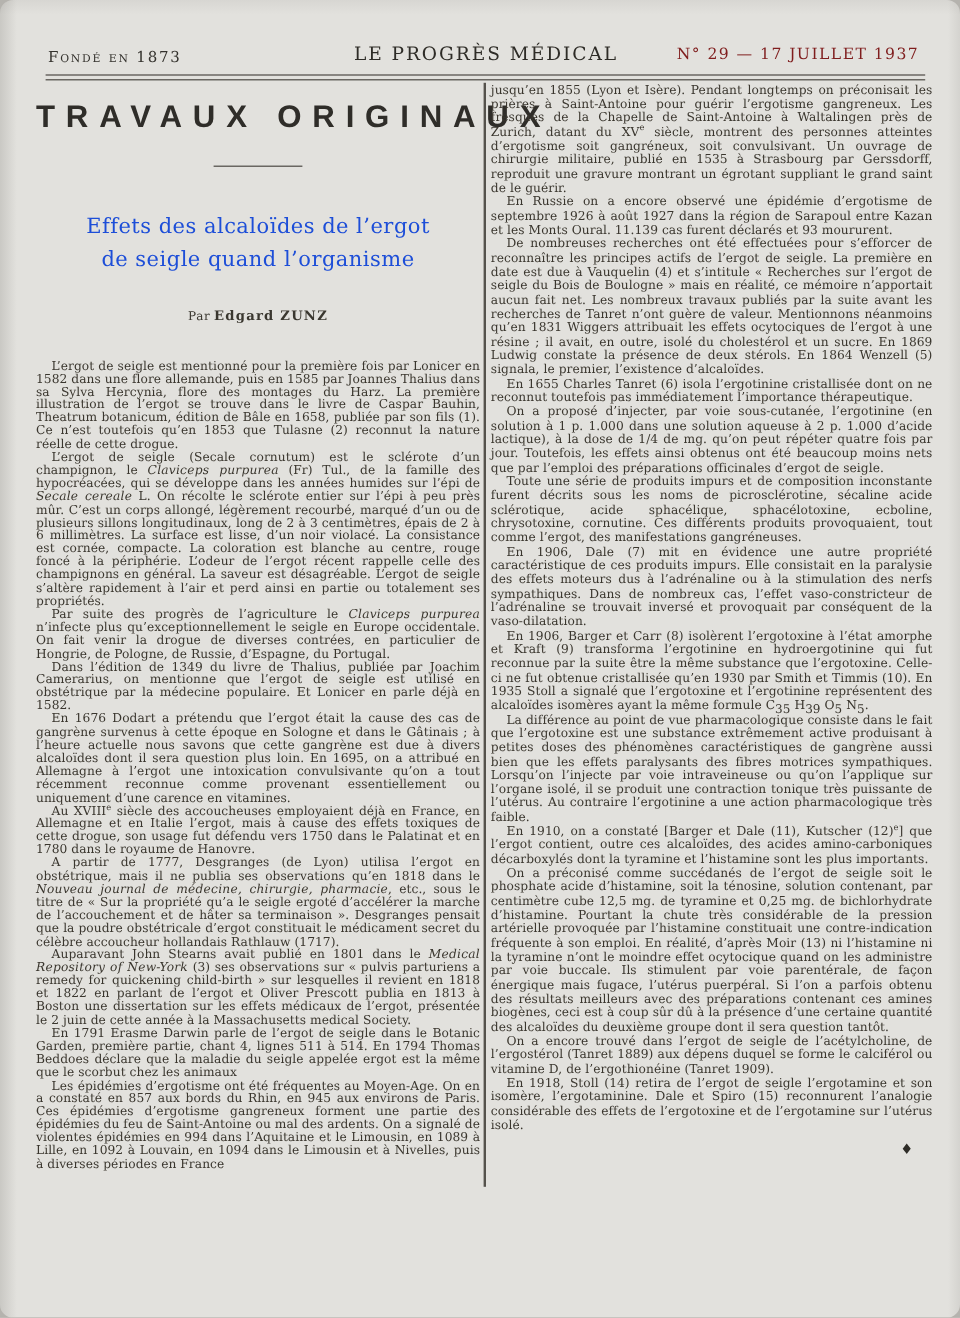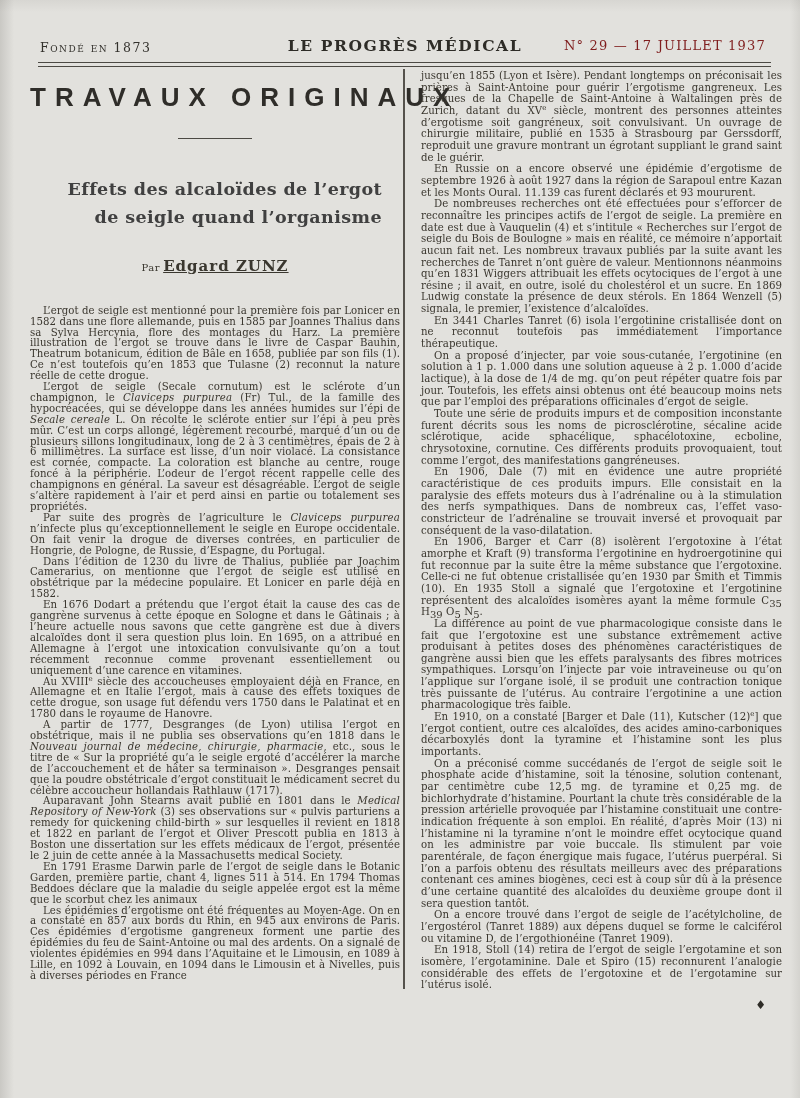--- a/index.html
+++ b/index.html
@@ -4,91 +4,92 @@
 <style>
   html,body{margin:0;padding:0;background:#b5b3ae;}
   .page{
     position:relative;
     width:800px;height:1098px;
     margin:0 auto;
     background:#e2e1dd;
     overflow:hidden;
     font-family:"DejaVu Serif","Liberation Serif",serif;
     color:#38352f;
+    border-radius:11px;
   }
   .page::before{
     content:"";position:absolute;inset:0;pointer-events:none;
     background:
       linear-gradient(90deg, rgba(90,88,82,.18) 0, rgba(90,88,82,0) 14px),
       linear-gradient(270deg, rgba(90,88,82,.10) 0, rgba(90,88,82,0) 10px),
       linear-gradient(180deg, rgba(90,88,82,.08) 0, rgba(90,88,82,0) 12px);
   }
 
   
   .masthead{
     position:absolute;top:34px;left:40px;right:30px;height:24px;
   }
   .masthead .founded{
     position:absolute;left:0;top:6px;
     font-variant:small-caps;letter-spacing:1.5px;
     font-size:12.5px;color:#33312c;
   }
   .masthead .journal{
     position:absolute;left:0;right:0;top:2px;text-align:center;
-    font-weight:bold;font-size:15.5px;letter-spacing:1.6px;color:#2e2c27;
+    font-weight:normal;font-size:15.5px;letter-spacing:1.6px;color:#2e2c27;
   }
   .masthead .issue{
     position:absolute;right:4px;top:4px;
     font-size:13px;letter-spacing:1.2px;color:#7f1d1d;
   }
   .double-rule{
     position:absolute;top:62px;left:38px;width:733px;height:3px;
     border-top:1.6px solid #4c4a44;
     border-bottom:1px solid #4c4a44;
   }
 
   
   .columns{
     position:absolute;top:69px;left:30px;width:752px;
     display:flex;
   }
   .col-left{width:370px;padding-right:3px;}
-  .col-right{width:368px;padding-left:18px;}
+  .col-right{width:368px;padding-left:6px;}
   .divider{
     position:absolute;left:403px;top:69px;height:920px;width:1.5px;
     background:#55524c;
   }
 
   
   .section-title{
     margin-top:13px;
     text-align:center;
     font-family:"Liberation Sans","DejaVu Sans",sans-serif;
     font-size:26px;font-weight:bold;letter-spacing:9px;
     color:#2f2d29;
     white-space:nowrap;
   }
   .section-rule{
     width:74px;height:0;border-top:1.3px solid #4c4a44;
     margin:25px auto 0 auto;
   }
   .article-title{
     margin:36px 18px 0 18px;
-    text-align:right;
-    font-weight:bold;
+    text-align:center;
+    font-weight:normal;
     font-size:17.5px;line-height:1.62;
     letter-spacing:.4px;
-    color:#404040;
+    color:#1d4ed8;
   }
   .byline{
     margin-top:25px;text-align:center;
     font-size:10px;color:#3a372f;
   }
   .byline .prefix{letter-spacing:.5px;text-align:center;}
-  .byline .author{font-weight:bold;font-size:15px;letter-spacing:1px;text-decoration:underline;}
+  .byline .author{font-weight:bold;font-size:11px;letter-spacing:1px;}
 
   
   .body-text{ text-align:justify; }
   .col-left .body-text{ margin-top:31px; }
   .col-right .body-text{ margin-top:1px; }
   .para{
     margin:0;
     font-size:10.2px;
     text-align:justify;
     text-justify:inter-word;
@@ -133,36 +134,36 @@
         <span>de seigle quand l’organisme</span>
       </div>
       <div class="byline">
         <span class="prefix">Par</span>
         <span class="author">Edgard ZUNZ</span>
       </div>
       <div class="body-text">
           <p class="para indent">L’ergot de seigle est mentionné pour la première fois par Lonicer en 1582 dans une flore allemande, puis en 1585 par Joannes Thalius dans sa Sylva Hercynia, flore des montages du Harz. La première illustration de l’ergot se trouve dans le livre de Caspar Bauhin, Theatrum botanicum, édition de Bâle en 1658, publiée par son fils (1). Ce n’est toutefois qu’en 1853 que Tulasne (2) reconnut la nature réelle de cette drogue.</p>
           <p class="para indent">L’ergot de seigle (Secale cornutum) est le sclérote d’un champignon, le <i>Claviceps purpurea</i> (Fr) Tul., de la famille des hypocréacées, qui se développe dans les années humides sur l’épi de <i>Secale cereale</i> L. On récolte le sclérote entier sur l’épi à peu près mûr. C’est un corps allongé, légèrement recourbé, marqué d’un ou de plusieurs sillons longitudinaux, long de 2 à 3 centimètres, épais de 2 à 6 millimètres. La surface est lisse, d’un noir violacé. La consistance est cornée, compacte. La coloration est blanche au centre, rouge foncé à la périphérie. L’odeur de l’ergot récent rappelle celle des champignons en général. La saveur est désagréable. L’ergot de seigle s’altère rapidement à l’air et perd ainsi en partie ou totalement ses propriétés.</p>
           <p class="para indent">Par suite des progrès de l’agriculture le <i>Claviceps purpurea</i> n’infecte plus qu’exceptionnellement le seigle en Europe occidentale. On fait venir la drogue de diverses contrées, en particulier de Hongrie, de Pologne, de Russie, d’Espagne, du Portugal.</p>
-          <p class="para indent">Dans l’édition de 1230 du livre de Thalius, publiée par Joachim Camerarius, on mentionne que l’ergot de seigle est utilisé en obstétrique par la médecine populaire. Et Lonicer en parle déjà en 1582.</p>
+          <p class="para indent">Dans l’édition de 1349 du livre de Thalius, publiée par Joachim Camerarius, on mentionne que l’ergot de seigle est utilisé en obstétrique par la médecine populaire. Et Lonicer en parle déjà en 1582.</p>
           <p class="para indent">En 1676 Dodart a prétendu que l’ergot était la cause des cas de gangrène survenus à cette époque en Sologne et dans le Gâtinais ; à l’heure actuelle nous savons que cette gangrène est due à divers alcaloïdes dont il sera question plus loin. En 1695, on a attribué en Allemagne à l’ergot une intoxication convulsivante qu’on a tout récemment reconnue comme provenant essentiellement ou uniquement d’une carence en vitamines.</p>
           <p class="para indent">Au XVIII<sup>e</sup> siècle des accoucheuses employaient déjà en France, en Allemagne et en Italie l’ergot, mais à cause des effets toxiques de cette drogue, son usage fut défendu vers 1750 dans le Palatinat et en 1780 dans le royaume de Hanovre.</p>
           <p class="para indent">A partir de 1777, Desgranges (de Lyon) utilisa l’ergot en obstétrique, mais il ne publia ses observations qu’en 1818 dans le <i>Nouveau journal de médecine, chirurgie, pharmacie</i>, etc., sous le titre de « Sur la propriété qu’a le seigle ergoté d’accélérer la marche de l’accouchement et de hâter sa terminaison ». Desgranges pensait que la poudre obstétricale d’ergot constituait le médicament secret du célèbre accoucheur hollandais Rathlauw (1717).</p>
           <p class="para indent">Auparavant John Stearns avait publié en 1801 dans le <i>Medical Repository of New-York</i> (3) ses observations sur « pulvis parturiens a remedy for quickening child-birth » sur lesquelles il revient en 1818 et 1822 en parlant de l’ergot et Oliver Prescott publia en 1813 à Boston une dissertation sur les effets médicaux de l’ergot, présentée le 2 juin de cette année à la Massachusetts medical Society.</p>
           <p class="para indent">En 1791 Erasme Darwin parle de l’ergot de seigle dans le Botanic Garden, première partie, chant 4, lignes 511 à 514. En 1794 Thomas Beddoes déclare que la maladie du seigle appelée ergot est la même que le scorbut chez les animaux</p>
           <p class="para indent">Les épidémies d’ergotisme ont été fréquentes au Moyen-Age. On en a constaté en 857 aux bords du Rhin, en 945 aux environs de Paris. Ces épidémies d’ergotisme gangreneux forment une partie des épidémies du feu de Saint-Antoine ou mal des ardents. On a signalé de violentes épidémies en 994 dans l’Aquitaine et le Limousin, en 1089 à Lille, en 1092 à Louvain, en 1094 dans le Limousin et à Nivelles, puis à diverses périodes en France</p>
         </div>
     </div>
 
     <div class="col-right">
       <div class="body-text">
           <p class="para">jusqu’en 1855 (Lyon et Isère). Pendant longtemps on préconisait les prières à Saint-Antoine pour guérir l’ergotisme gangreneux. Les fresques de la Chapelle de Saint-Antoine à Waltalingen près de Zurich, datant du XV<sup>e</sup> siècle, montrent des personnes atteintes d’ergotisme soit gangréneux, soit convulsivant. Un ouvrage de chirurgie militaire, publié en 1535 à Strasbourg par Gerssdorff, reproduit une gravure montrant un égrotant suppliant le grand saint de le guérir.</p>
           <p class="para indent">En Russie on a encore observé une épidémie d’ergotisme de septembre 1926 à août 1927 dans la région de Sarapoul entre Kazan et les Monts Oural. 11.139 cas furent déclarés et 93 moururent.</p>
           <p class="para indent">De nombreuses recherches ont été effectuées pour s’efforcer de reconnaître les principes actifs de l’ergot de seigle. La première en date est due à Vauquelin (4) et s’intitule « Recherches sur l’ergot de seigle du Bois de Boulogne » mais en réalité, ce mémoire n’apportait aucun fait net. Les nombreux travaux publiés par la suite avant les recherches de Tanret n’ont guère de valeur. Mentionnons néanmoins qu’en 1831 Wiggers attribuait les effets ocytociques de l’ergot à une résine ; il avait, en outre, isolé du cholestérol et un sucre. En 1869 Ludwig constate la présence de deux stérols. En 1864 Wenzell (5) signala, le premier, l’existence d’alcaloïdes.</p>
-          <p class="para indent">En 3441 Charles Tanret (6) isola l’ergotinine cristallisée dont on ne reconnut toutefois pas immédiatement l’importance thérapeutique.</p>
+          <p class="para indent">En 1655 Charles Tanret (6) isola l’ergotinine cristallisée dont on ne reconnut toutefois pas immédiatement l’importance thérapeutique.</p>
           <p class="para indent">On a proposé d’injecter, par voie sous-cutanée, l’ergotinine (en solution à 1 p. 1.000 dans une solution aqueuse à 2 p. 1.000 d’acide lactique), à la dose de 1/4 de mg. qu’on peut répéter quatre fois par jour. Toutefois, les effets ainsi obtenus ont été beaucoup moins nets que par l’emploi des préparations officinales d’ergot de seigle.</p>
           <p class="para indent">Toute une série de produits impurs et de composition inconstante furent décrits sous les noms de picrosclérotine, sécaline acide sclérotique, acide sphacélique, sphacélotoxine, ecboline, chrysotoxine, cornutine. Ces différents produits provoquaient, tout comme l’ergot, des manifestations gangréneuses.</p>
           <p class="para indent">En 1906, Dale (7) mit en évidence une autre propriété caractéristique de ces produits impurs. Elle consistait en la paralysie des effets moteurs dus à l’adrénaline ou à la stimulation des nerfs sympathiques. Dans de nombreux cas, l’effet vaso-constricteur de l’adrénaline se trouvait inversé et provoquait par conséquent de la vaso-dilatation.</p>
           <p class="para indent">En 1906, Barger et Carr (8) isolèrent l’ergotoxine à l’état amorphe et Kraft (9) transforma l’ergotinine en hydroergotinine qui fut reconnue par la suite être la même substance que l’ergotoxine. Celle-ci ne fut obtenue cristallisée qu’en 1930 par Smith et Timmis (10). En 1935 Stoll a signalé que l’ergotoxine et l’ergotinine représentent des alcaloïdes isomères ayant la même formule C<sub>35</sub> H<sub>39</sub> O<sub>5</sub> N<sub>5</sub>.</p>
           <p class="para indent">La différence au point de vue pharmacologique consiste dans le fait que l’ergotoxine est une substance extrêmement active produisant à petites doses des phénomènes caractéristiques de gangrène aussi bien que les effets paralysants des fibres motrices sympathiques. Lorsqu’on l’injecte par voie intraveineuse ou qu’on l’applique sur l’organe isolé, il se produit une contraction tonique très puissante de l’utérus. Au contraire l’ergotinine a une action pharmacologique très faible.</p>
           <p class="para indent">En 1910, on a constaté [Barger et Dale (11), Kutscher (12)<sup>e</sup>] que l’ergot contient, outre ces alcaloïdes, des acides amino-carboniques décarboxylés dont la tyramine et l’histamine sont les plus importants.</p>
           <p class="para indent">On a préconisé comme succédanés de l’ergot de seigle soit le phosphate acide d’histamine, soit la ténosine, solution contenant, par centimètre cube 12,5 mg. de tyramine et 0,25 mg. de bichlorhydrate d’histamine. Pourtant la chute très considérable de la pression artérielle provoquée par l’histamine constituait une contre-indication fréquente à son emploi. En réalité, d’après Moir (13) ni l’histamine ni la tyramine n’ont le moindre effet ocytocique quand on les administre par voie buccale. Ils stimulent par voie parentérale, de façon énergique mais fugace, l’utérus puerpéral. Si l’on a parfois obtenu des résultats meilleurs avec des préparations contenant ces amines biogènes, ceci est à coup sûr dû à la présence d’une certaine quantité des alcaloïdes du deuxième groupe dont il sera question tantôt.</p>
           <p class="para indent">On a encore trouvé dans l’ergot de seigle de l’acétylcholine, de l’ergostérol (Tanret 1889) aux dépens duquel se forme le calciférol ou vitamine D, de l’ergothionéine (Tanret 1909).</p>
           <p class="para indent">En 1918, Stoll (14) retira de l’ergot de seigle l’ergotamine et son isomère, l’ergotaminine. Dale et Spiro (15) reconnurent l’analogie considérable des effets de l’ergotoxine et de l’ergotamine sur l’utérus isolé.</p>
         </div>

